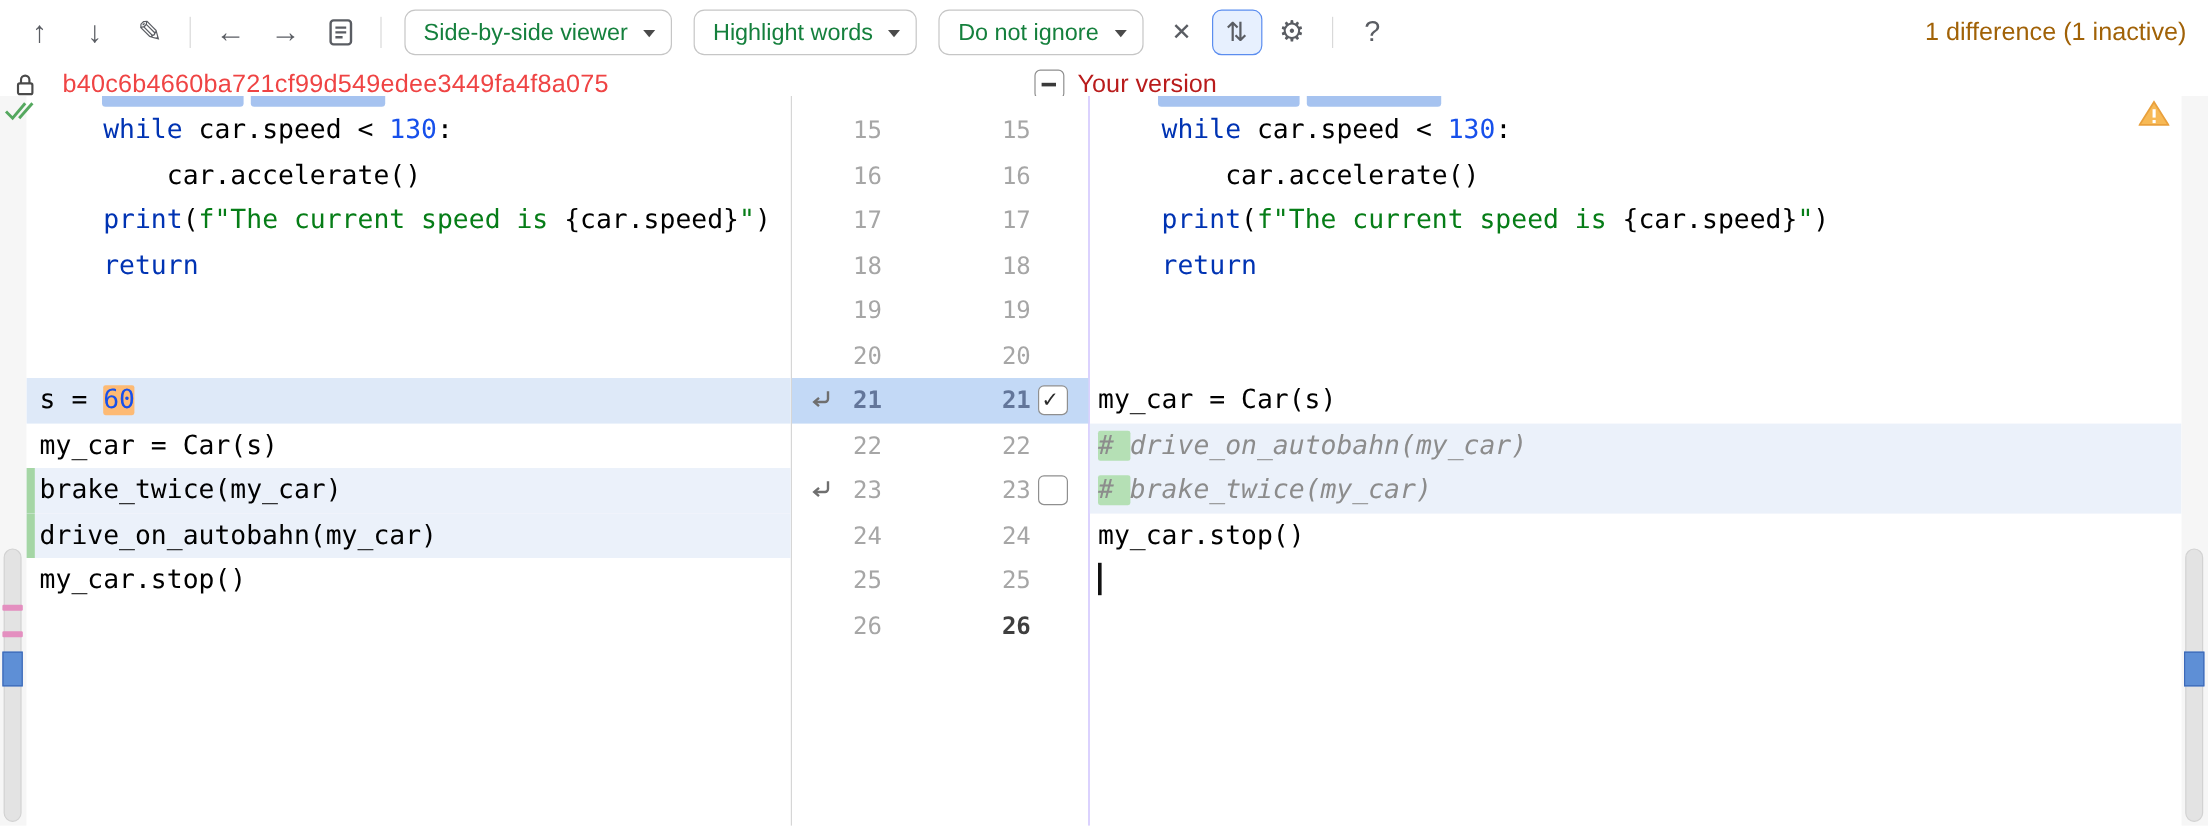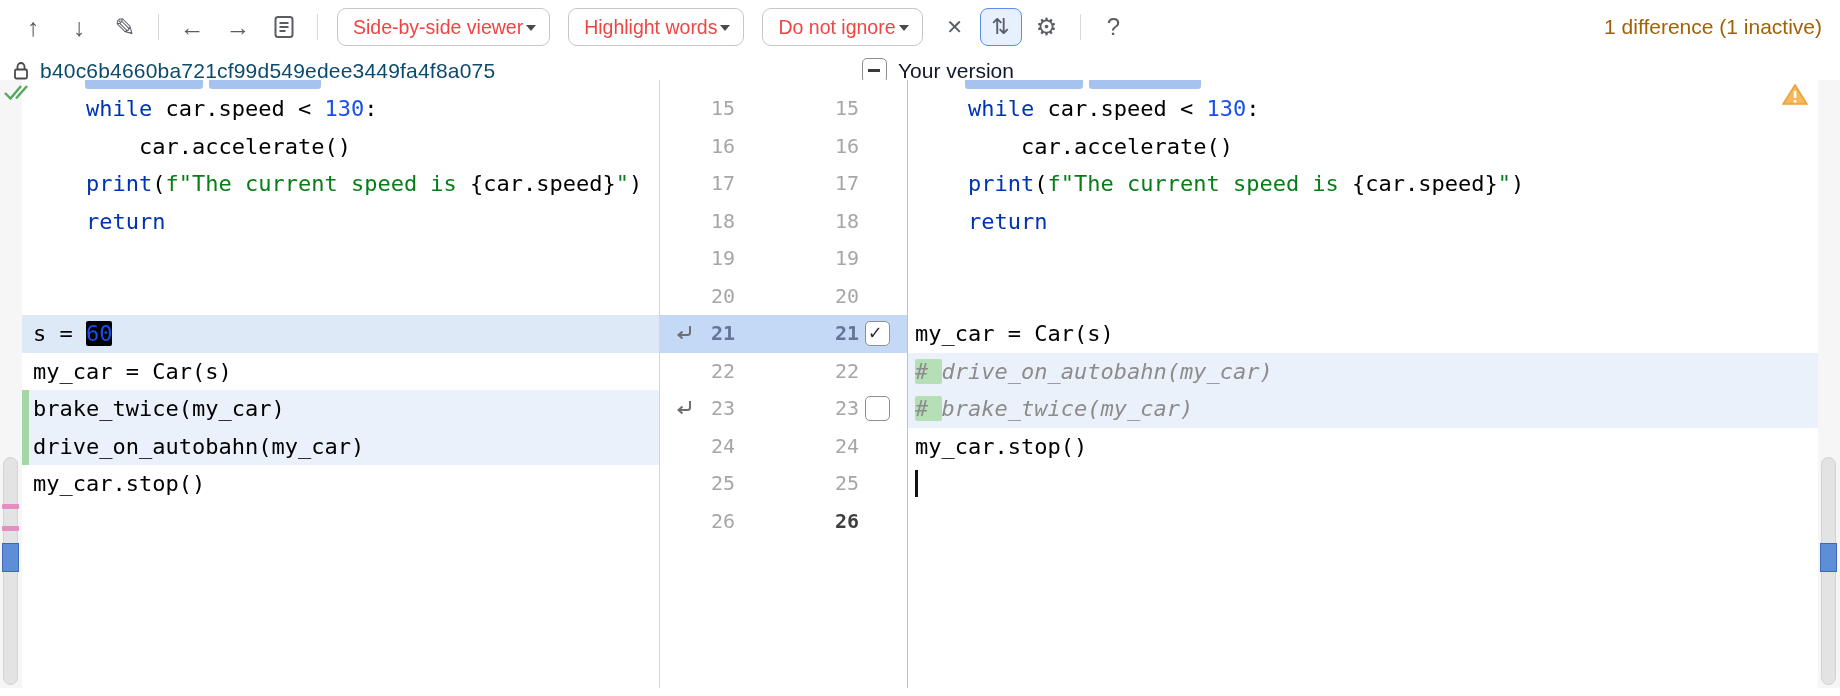--- a/index.html
+++ b/index.html
@@ -8,31 +8,31 @@
   .app { position:relative; width:1840px; height:696px; background:#fff; }
 
   
   .toolbar { height:54px; display:flex; align-items:center; padding:0 14px 0 12px; gap:4px; background:#fff; }
   .tb-icon { width:42px; height:38px; display:flex; align-items:center; justify-content:center;
              border-radius:8px; color:#5a5d63; font-size:25px; cursor:default; flex:0 0 auto; }
   .tb-icon span { line-height:1; }
   .tb-icon.active { background:#E7F0FE; border:1.5px solid #5B8DEF; }
   .tb-sep { width:1px; height:26px; background:#D9D9D9; margin:0 8px; flex:0 0 auto; }
   .dropdown { height:38px; border:1px solid #C6C6C6; border-radius:9px; display:flex; align-items:center;
-              gap:3px; padding:0 13px 0 15px; font-size:19.5px; color:#ef4444; margin:0 7px; flex:0 0 auto; }
+              gap:13px; padding:0 13px 0 15px; font-size:19.5px; color:#15803d; margin:0 7px; flex:0 0 auto; }
   .chev { width:0; height:0; border-left:5.5px solid transparent; border-right:5.5px solid transparent;
           border-top:6.5px solid #4a4a4a; margin-top:2px; }
   .tb-summary { margin-left:auto; font-size:21px; color:#a16207; padding-right:4px; white-space:nowrap; }
 
   
   .subheader { height:34px; position:relative; display:flex; align-items:center;
                padding-left:12px; border-bottom:1px solid #D2D2D2; background:#fff; }
-  .hash { font-size:21px; color:#0c4a6e; margin-left:10px; letter-spacing:0.2px; }
+  .hash { font-size:21px; color:#ef4444; margin-left:22px; letter-spacing:0.2px; }
   .right-title-group { position:absolute; left:862px; top:0; height:100%; display:flex; align-items:center; gap:11px; }
-  .rt-label { font-size:21px; color:#0f172a; }
+  .rt-label { font-size:21px; color:#b91c1c; }
 
   
   .cb { width:25px; height:25px; border:1.6px solid #8f8f8f; border-radius:5px; background:#fff;
         position:relative; display:inline-block; flex:0 0 auto; }
   .cb.indet::after { content:""; position:absolute; left:5px; top:10px; width:12px; height:2.8px; background:#3a3a3a; }
   .cb.checked::after { content:"✓"; position:absolute; left:3px; top:-2px; font-size:20px; color:#2b2b2b; font-weight:bold; }
 
   
   .diff { position:absolute; top:80px; left:0; width:1840px; height:608px; background:#fff; }
   .col { position:absolute; top:0; bottom:0; }
@@ -51,21 +51,21 @@
 
   .code-line { height:37.5px; line-height:37.5px; font-family:"DejaVu Sans Mono", monospace;
                font-size:22px; white-space:pre; position:relative; padding-left:11px; color:#000; }
   .pane-r .code-line { padding-left:7px; }
   .bg-active   { background:#DEE9F8; }
   .bg-inactive { background:#EBF1FA; }
   .kw  { color:#0033B3; }
   .num { color:#1750EB; }
   .str { color:#067D17; }
   .com { color:#8C8C8C; font-style:italic; }
-  .wb { background:#000000; border-radius:2px; }
+  .wb { background:#fdba74; border-radius:2px; }
   .wg { background:#B5E0B5; border-radius:2px; }
   .greenbar { position:absolute; left:0; top:0; height:100%; width:7px; background:#A5D6A5; }
   .caret { display:inline-block; width:2.5px; height:27px; background:#111; vertical-align:-6px; }
 
   
   .g-row { height:37.5px; position:relative; font-family:"DejaVu Sans Mono", monospace;
            font-size:20px; color:#A6A6A6; }
   .g-row .n1 { position:absolute; right:172px; top:0; line-height:37.5px; }
   .g-row .n2 { position:absolute; right:48px;  top:0; line-height:37.5px; }
   .bg-g-active { background:#C3D9F6; }

